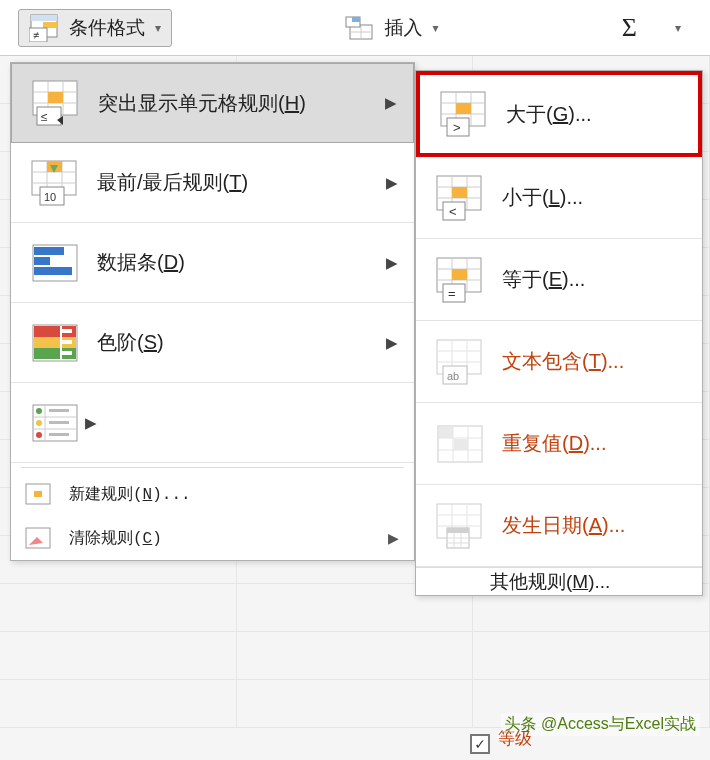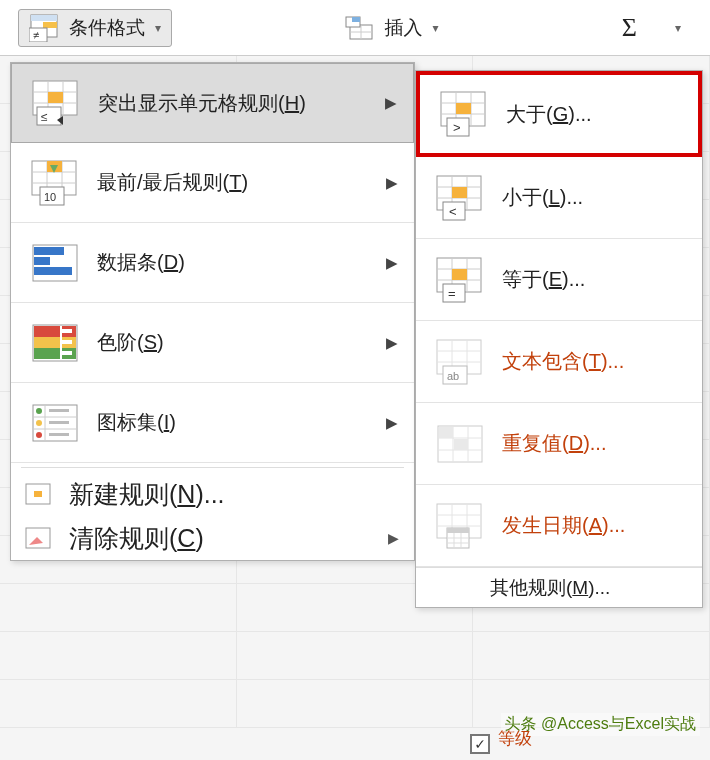--- a/index.html
+++ b/index.html
@@ -76,32 +76,32 @@
 .hotkey { text-decoration: underline; }
 .menu-item .arrow { width: 18px; font-size: 15px; color: #454545; }
 
 .menu-small .menu-sitem {
   display: flex; align-items: center;
   height: 44px;
   padding: 0 12px 0 14px;
   gap: 14px;
 }
 .menu-small .menu-sitem .sico { width: 30px; text-align: center; }
-.menu-small .menu-sitem .label { flex: 1; font-size: 25px; }
+.menu-small .menu-sitem .label { flex: 1; font-size: 16px; font-family: Liberation Mono, monospace; }
 .menu-small .menu-sitem .arrow { width: 14px; font-size: 14px; color: #555; }
 .sep { height: 1px; background: #ddd; margin: 4px 10px; }
 
 .menu-right .menu-item { height: 82px; }
 .menu-right .menu-item.red-sel {
   border: 4px solid #d40000;
   background: #fff;
   height: 86px;
 }
 .menu-right .menu-item.dim .label { color: #c2410c; }
-.menu-right .menu-item.bottom-item { height: 40px; border-top: 1px solid #ddd; }
+.menu-right .menu-item.bottom-item { height: 28px; border-top: 1px solid #ddd; }
 .menu-right .menu-item.bottom-item .label { font-size: 19px; padding-left: 60px; }
 
 
 svg { display: block; }
 
 .watermark {
   position: absolute;
   right: 10px; bottom: 24px;
   font-size: 16px; color: #4d7c0f;
   background: rgba(255,255,255,0.4);
@@ -312,23 +312,20 @@
         <line x1="14" y1="2" x2="14" y2="38" stroke="#ccc"></line>
         <line x1="2" y1="14" x2="46" y2="14" stroke="#ccc"></line>
         <line x1="2" y1="26" x2="46" y2="26" stroke="#ccc"></line>
         <circle cx="8" cy="8" r="3" fill="#5aa34f"></circle>
         <circle cx="8" cy="20" r="3" fill="#f3c24b"></circle>
         <circle cx="8" cy="32" r="3" fill="#d84a3d"></circle>
         <rect x="18" y="6" width="20" height="3" fill="#bbb"></rect>
         <rect x="18" y="18" width="20" height="3" fill="#bbb"></rect>
         <rect x="18" y="30" width="20" height="3" fill="#bbb"></rect>
       </svg>
-    </div>
-    <div class="label">
-      <span>图标集(</span><span class="hotkey">I</span><span>)</span>
     </div>
     <div class="arrow">▶</div>
   </div>
 
   <div class="menu-small">
     <div class="sep"></div>
     <div class="menu-sitem">
       <div class="sico">
         <svg width="26" height="22">
             <rect x="1" y="1" width="24" height="20" fill="#fff" stroke="#999"></rect>

